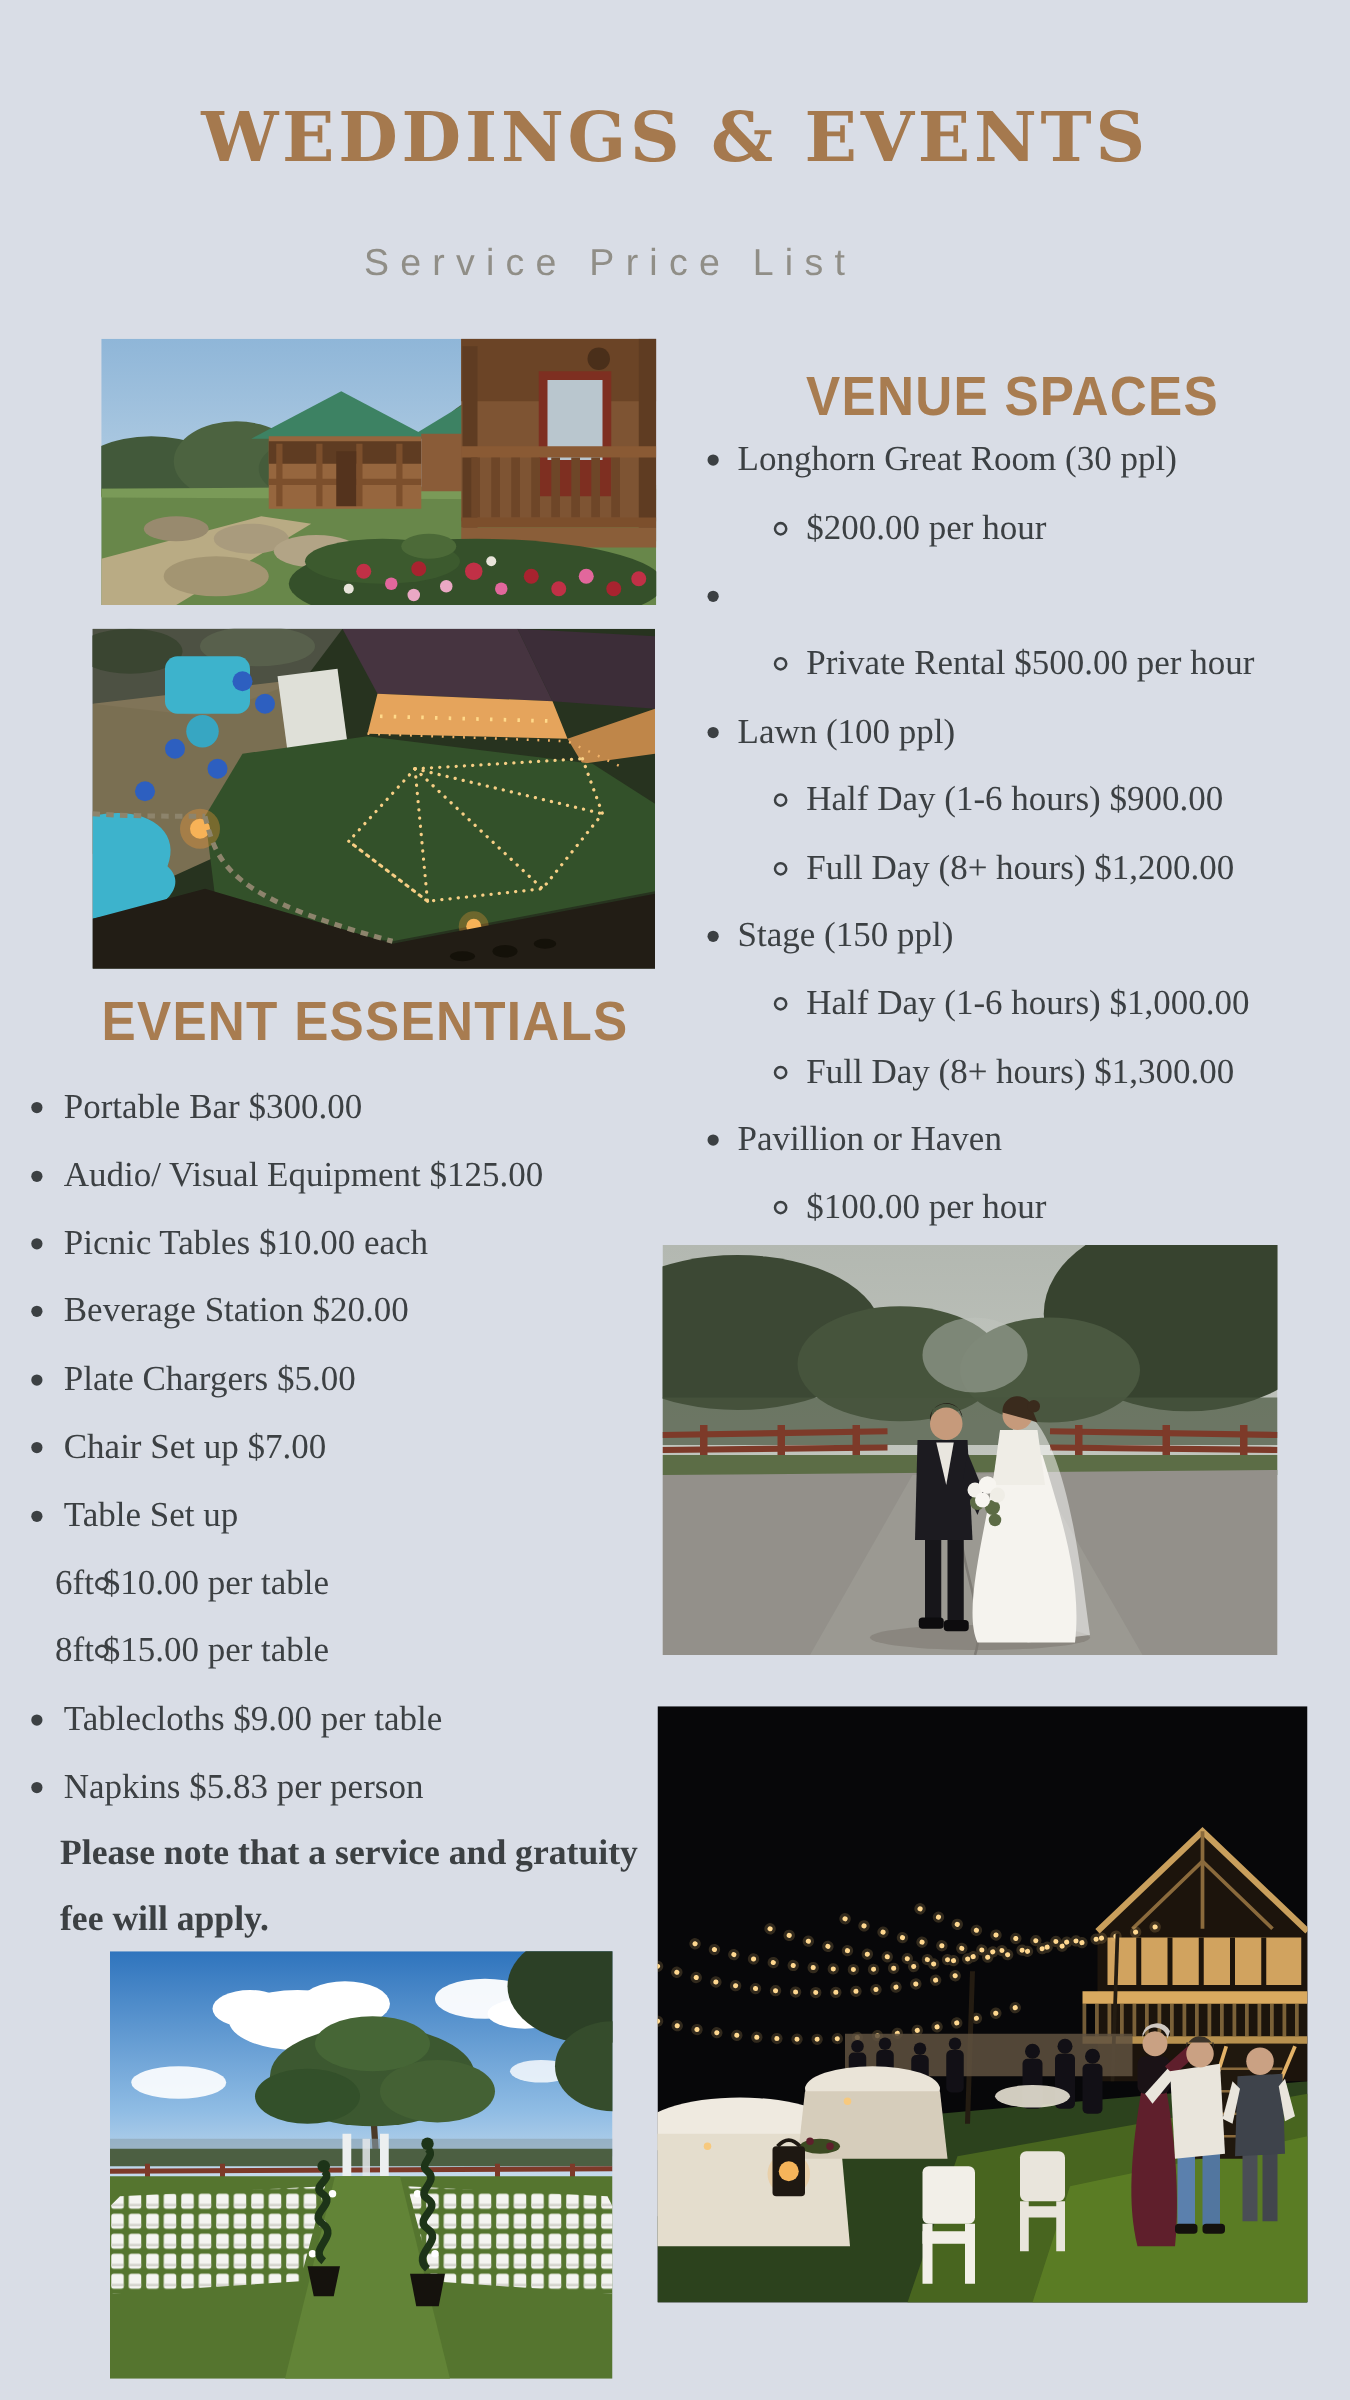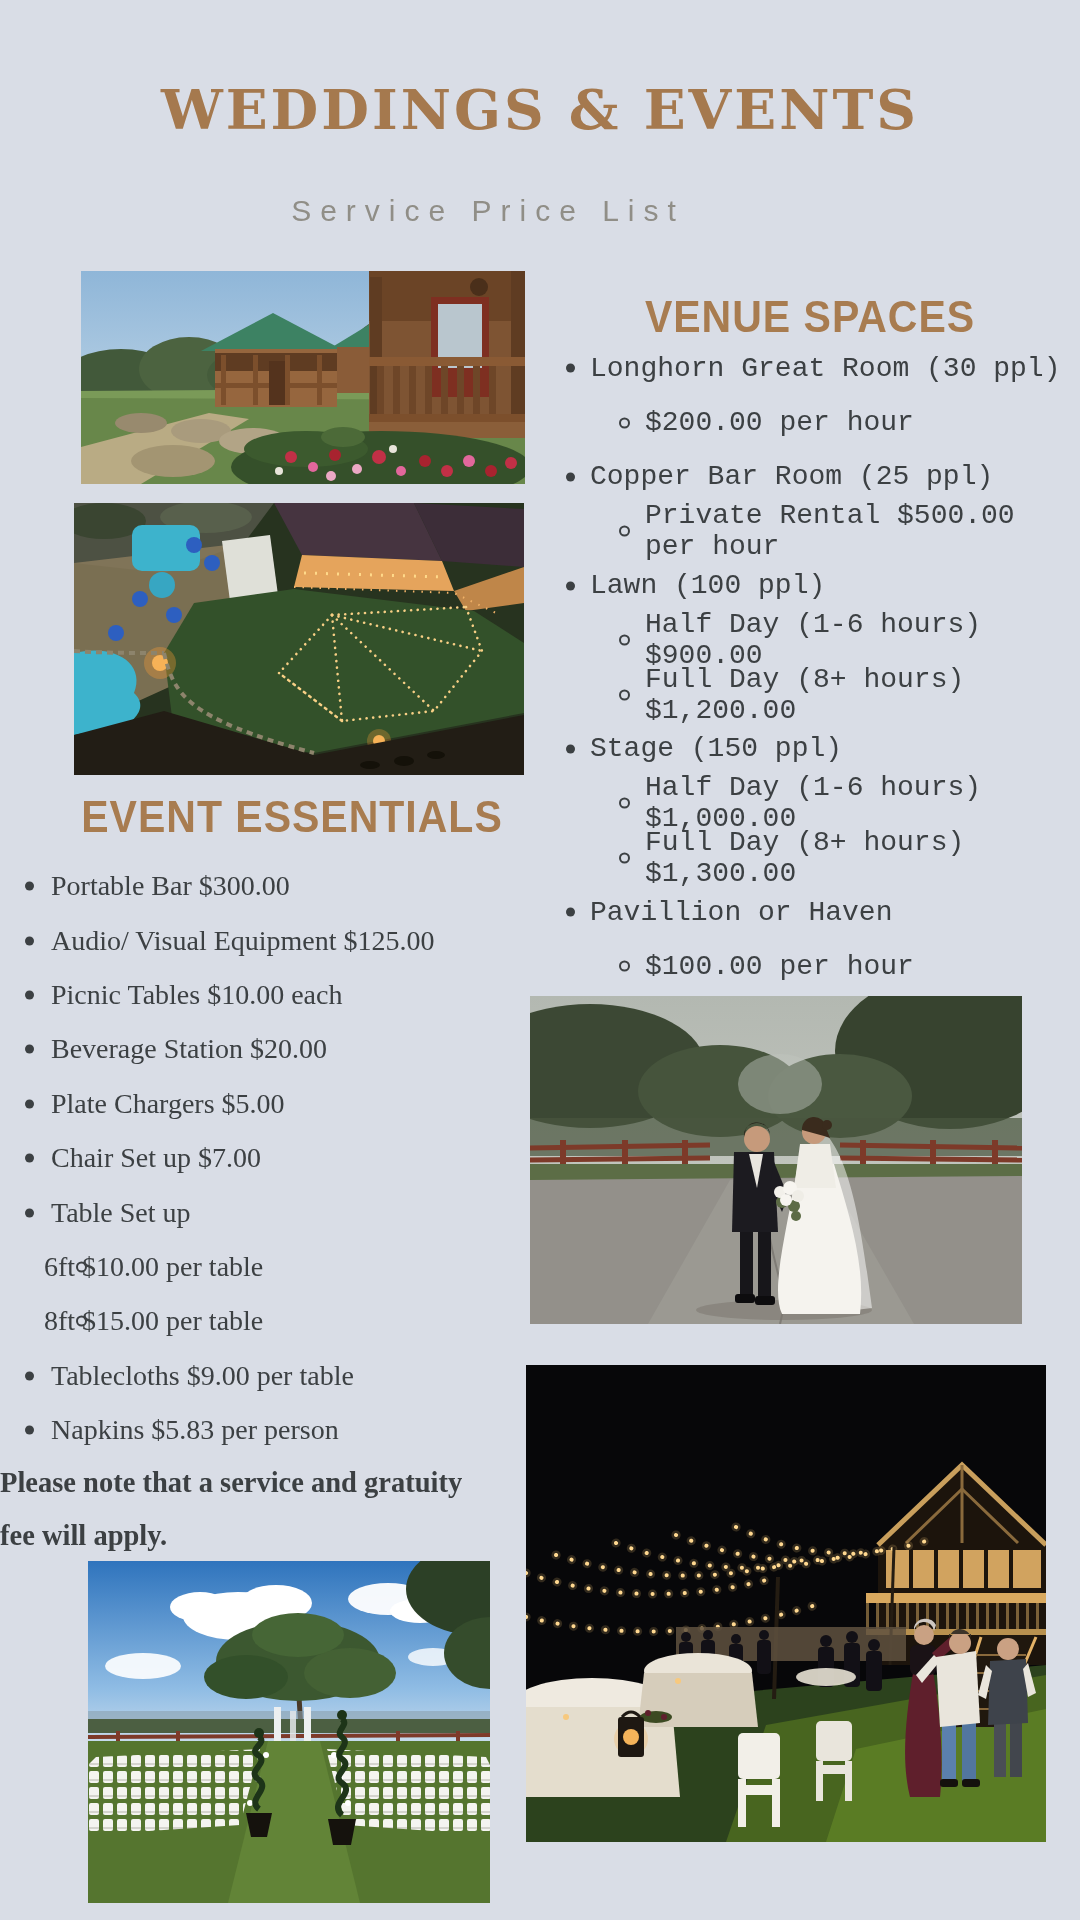--- a/index.html
+++ b/index.html
@@ -31,28 +31,28 @@
   }
   .plist li { position:relative; height:54.4px; display:flex; align-items:center; }
   .mk { position:absolute; top:50%; transform:translateY(-50%); box-sizing:border-box; }
   .dot  { width:9px;  height:9px;  border-radius:50%; background:#3c4043; }
   .circ { width:11px; height:11px; border-radius:50%; border:2px solid #3c4043; background:transparent; }
   .left-list  { left:0px;   top:859px; width:540px; }
   .left-list  li.l0 { padding-left:51px; }
   .left-list  li.l0 .mk { left:25px; }
   .left-list  li.l1 { padding-left:44px; }
   .left-list  li.l1 .mk { left:76px; }
-  .right-list { left:540px; top:341px; width:540px;font-family:Liberation Mono, monospace; }
+  .right-list { left:540px; top:341px; width:540px; }
   .right-list li.l0 { padding-left:50px; }
   .right-list li.l0 .mk { left:26px; }
   .right-list li.l1 { padding-left:105px; }
   .right-list li.l1 .mk { left:79px; }
   .note {
     position:absolute; left:0px; top:1456px; width:500px;
-    font-weight:700; font-size:28.5px; line-height:53px; color:#3c4043;
+    font-weight:700; font-size:28.5px; line-height:53px; color:#3c4043;padding-left:48px;
   }
   .photo { position:absolute; margin:0; padding:0; }
   .photo svg { display:block; width:100%; height:100%; }
   #photo-cabins   { left:81px;  top:271px;  width:444px; height:213px; }
   #photo-aerial   { left:74px;  top:503px;  width:450px; height:272px; }
   #photo-couple   { left:530px; top:996px;  width:492px; height:328px; }
   #photo-party    { left:526px; top:1365px; width:520px; height:477px; }
   #photo-ceremony { left:88px;  top:1561px; width:402px; height:342px; }
 </style>
 </head>
@@ -237,21 +237,20 @@
     <li class="l0">
         <span class="mk dot"></span>
         <span>Longhorn Great Room (30 ppl)</span>
       </li>
     <li class="l1">
         <span class="mk circ"></span>
         <span>$200.00 per hour</span>
       </li>
     <li class="l0">
         <span class="mk dot"></span>
-        <span>Copper Bar Room (25 ppl)</span>
       </li>
     <li class="l1">
         <span class="mk circ"></span>
         <span>Private Rental $500.00 per hour</span>
       </li>
     <li class="l0">
         <span class="mk dot"></span>
         <span>Lawn (100 ppl)</span>
       </li>
     <li class="l1">

